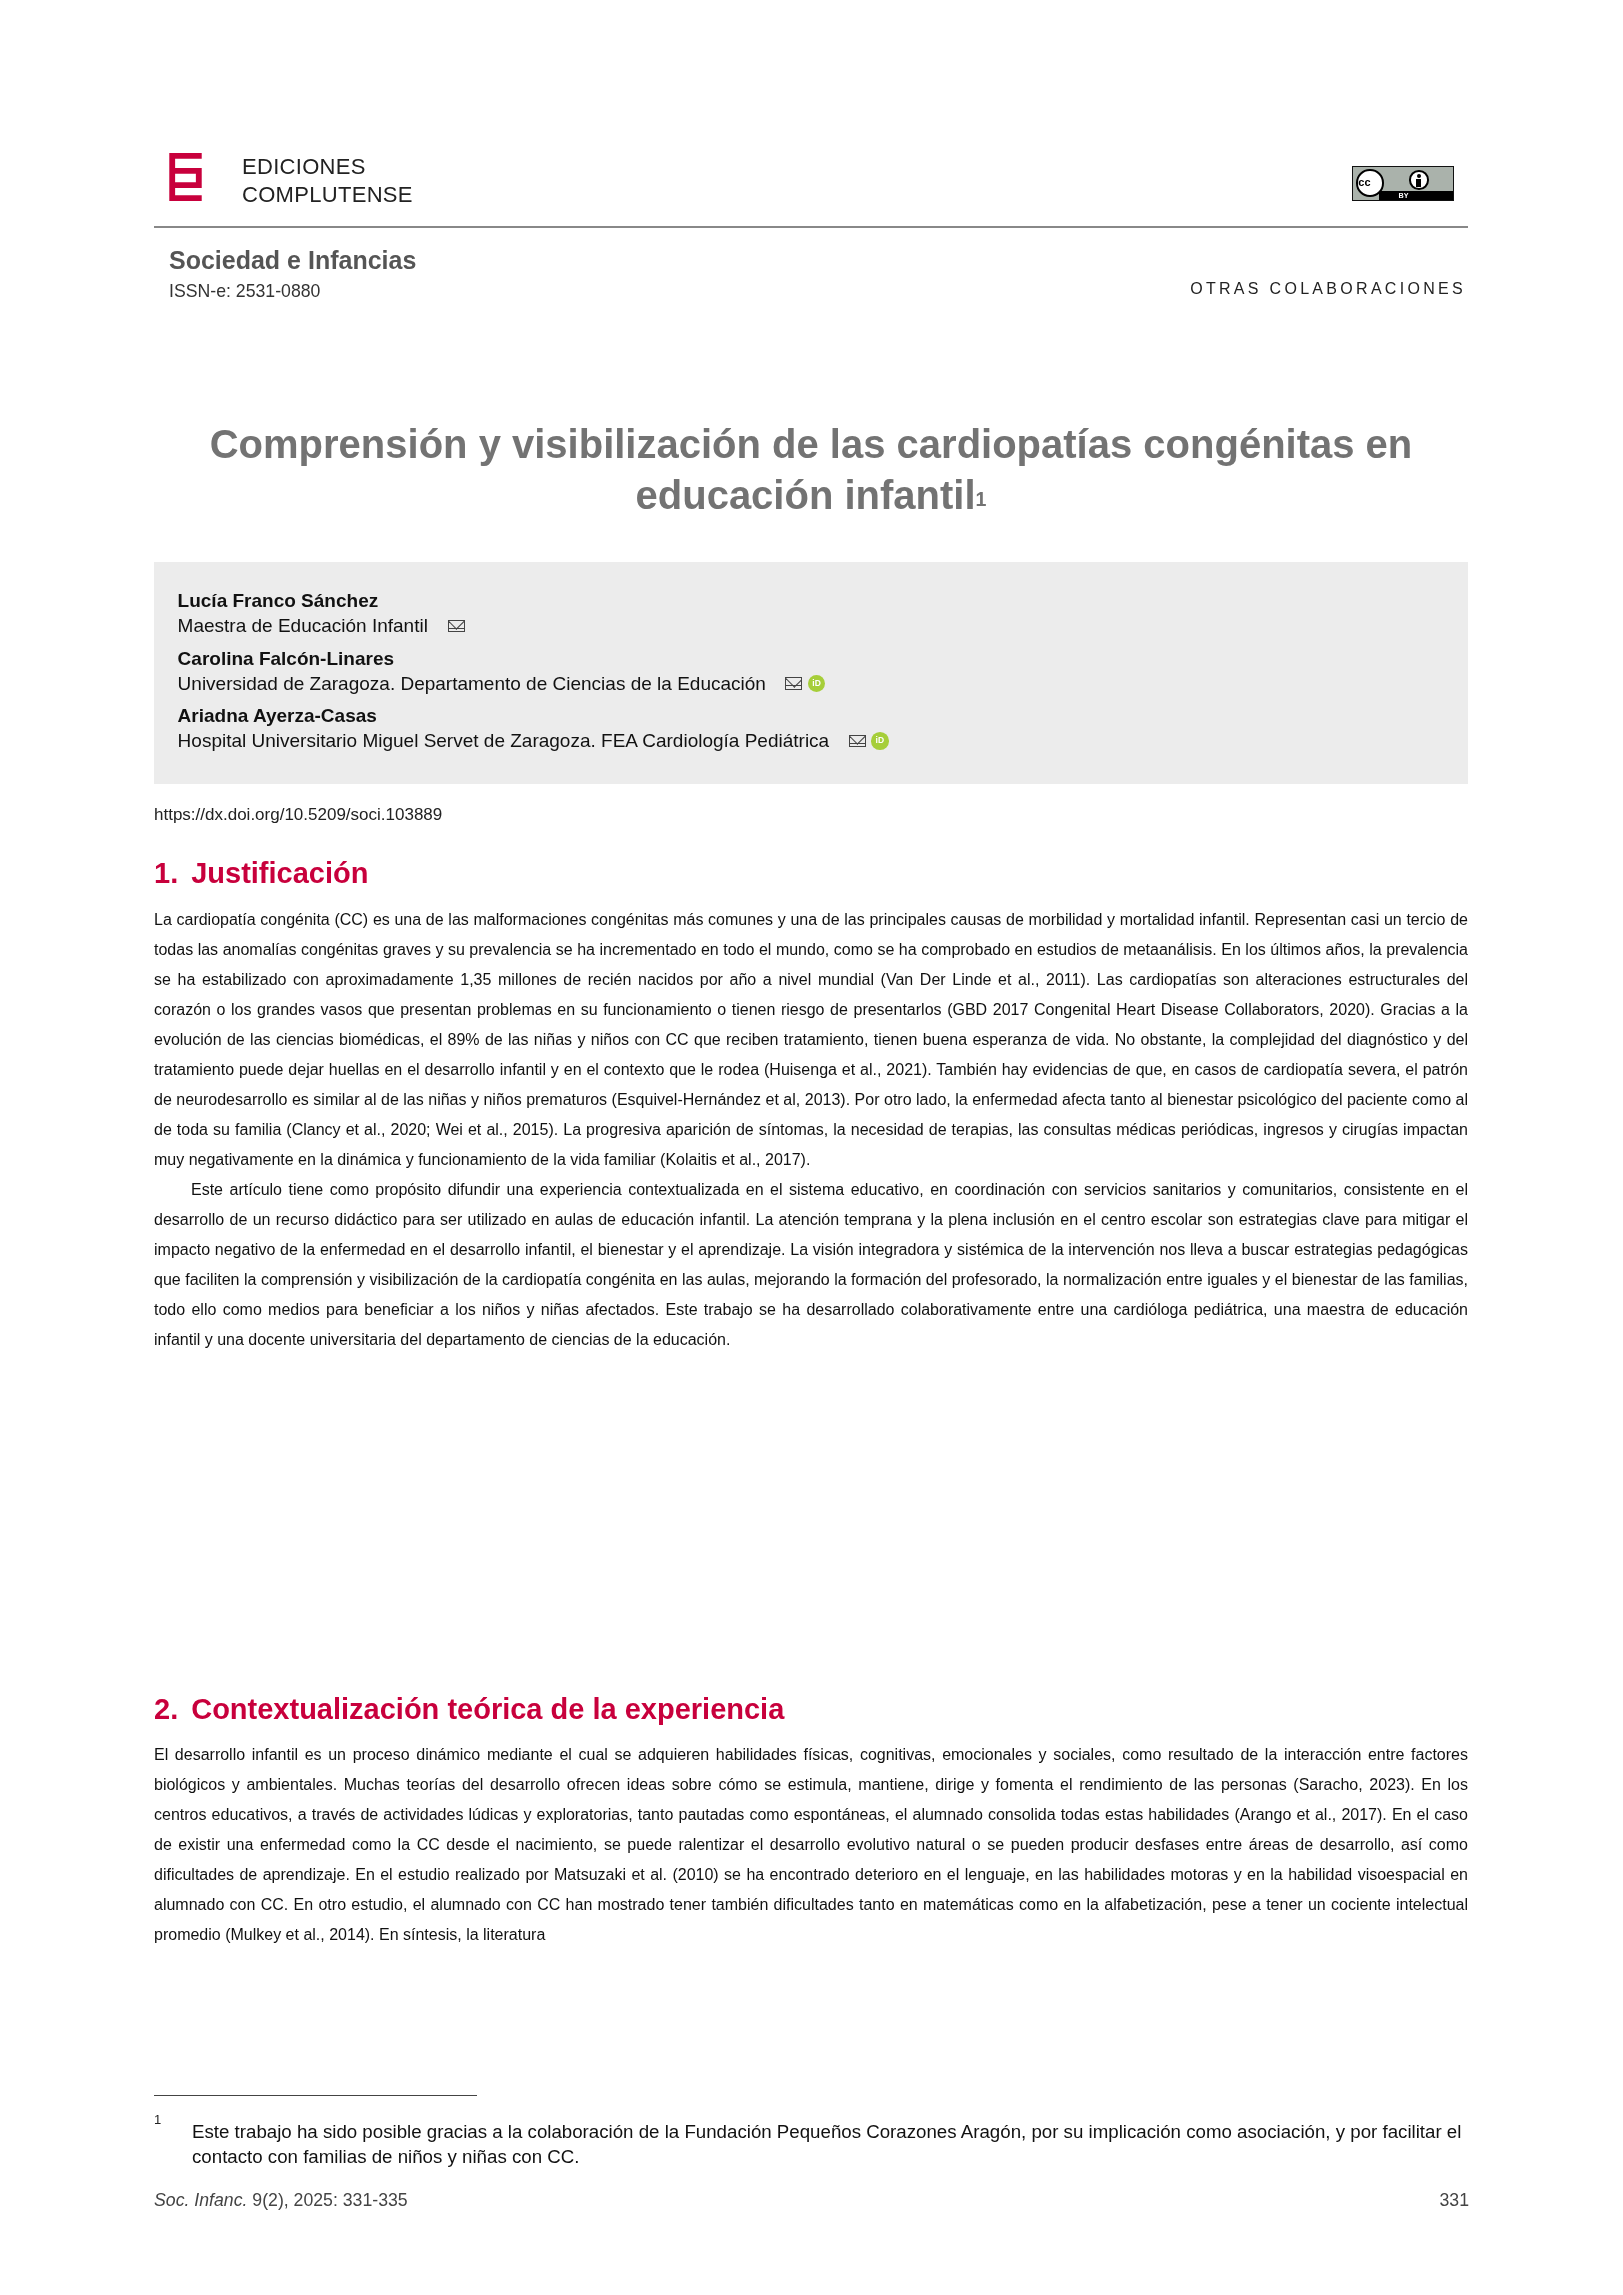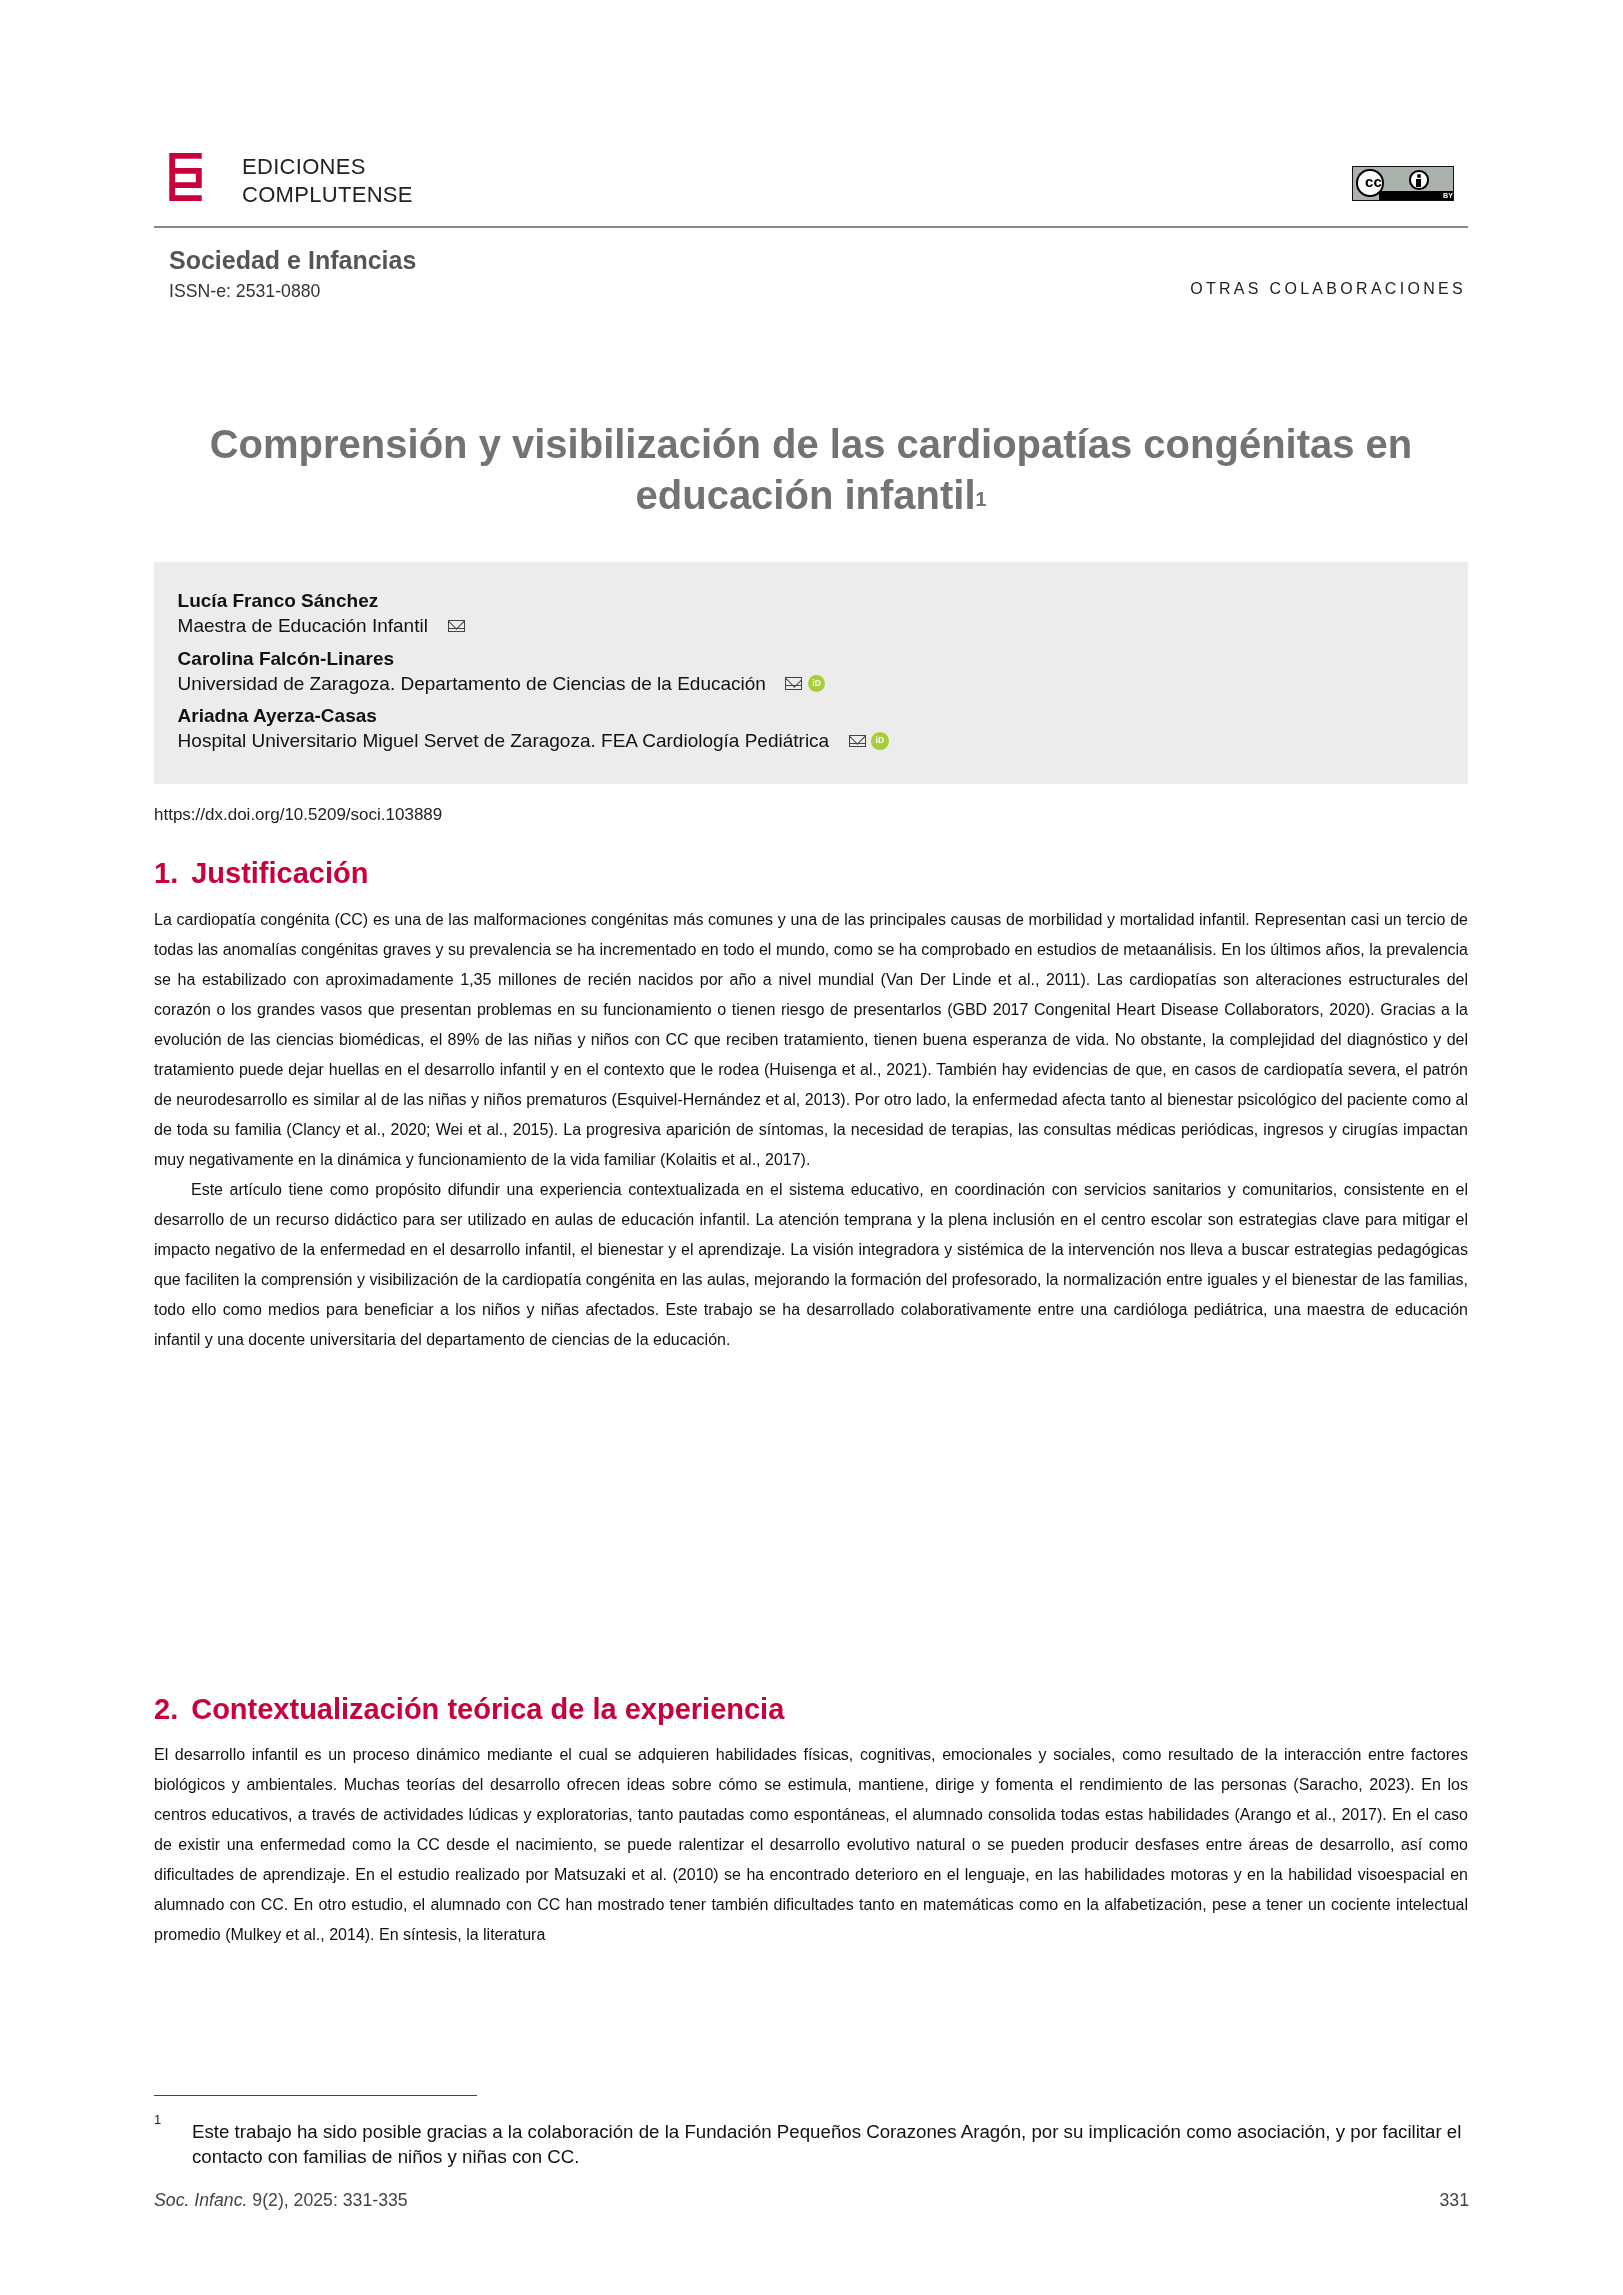--- a/index.html
+++ b/index.html
@@ -3,22 +3,22 @@
 <meta charset="utf-8">
 <style>
   * { box-sizing: border-box; margin: 0; padding: 0; }
   html, body { width: 1623px; height: 2295px; background: #ffffff; }
   body { position: relative; font-family: "Liberation Sans", sans-serif; color: #111; }
 
   .header { position: absolute; left: 169px; top: 153px; width: 1305px; height: 75px; text-decoration: underline; }
   .logo-mark { position: absolute; left: 0; top: 0; width: 33px; height: 48px; }
   .logo-text { position: absolute; left: 73px; top: 0px; font-size: 22px; line-height: 27.5px; color: #222; letter-spacing: 0.3px; }
   .cc-badge { position: absolute; left: 1183px; top: 13px; width: 102px; height: 35px; background: #aab2ab; border: 1.3px solid #111; overflow: hidden; }
-  .cc-badge .by-strip { position: absolute; left: 26px; right: 0; bottom: 0; height: 9.2px; background: #000; color: #fff; font-size: 7.2px; font-weight: bold; text-align: right; line-height: 9.2px; padding-left: 19.6px; }
-  .cc-badge .cc-circle { position: absolute; left: 3.3px; top: 2px; width: 27.5px; height: 27.5px; border-radius: 50%; background: #fff; border: 2.6px solid #000; font-weight: bold; font-size: 15px; line-height: 22px; text-align: right; color: #000; }
+  .cc-badge .by-strip { position: absolute; left: 26px; right: 0; bottom: 0; height: 9.2px; background: #000; color: #fff; font-size: 7.2px; font-weight: bold; text-align: left; line-height: 9.2px; padding-left: 19.6px; }
+  .cc-badge .cc-circle { position: absolute; left: 3.3px; top: 2px; width: 27.5px; height: 27.5px; border-radius: 50%; background: #fff; border: 2.6px solid #000; font-weight: bold; font-size: 11px; line-height: 22px; text-align: left; color: #000; }
   .cc-badge .by-circle { position: absolute; left: 56px; top: 3.3px; width: 19.6px; height: 19.6px; border-radius: 50%; background: #fff; border: 2px solid #000; }
   .cc-badge .by-circle::before { content: ""; position: absolute; left: 5.9px; top: 2px; width: 3.9px; height: 3.9px; border-radius: 50%; background: #000; }
   .cc-badge .by-circle::after { content: ""; position: absolute; left: 5.2px; top: 6.5px; width: 5.2px; height: 7.9px; background: #000; }
 
   .header-rule { position: absolute; left: 154px; top: 226px; width: 1314px; height: 2px; background: #888; }
 
   .journal-name { position: absolute; left: 169px; top: 246px; font-size: 25px; font-weight: bold; color: #555; }
   .issn { position: absolute; left: 169px; top: 281px; font-size: 17.7px; color: #333; }
   .section-tag { position: absolute; right: 157px; top: 236px; font-size: 16px; letter-spacing: 3.3px; color: #222; margin-top: 44px; }
 

